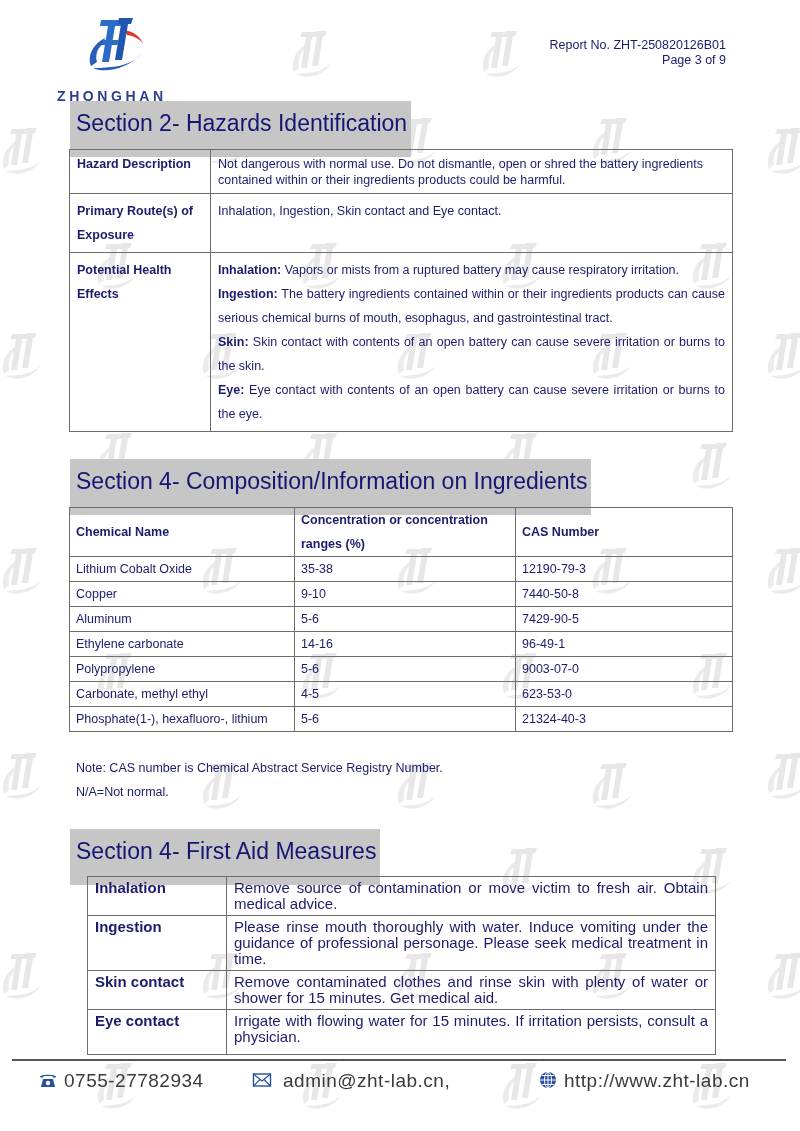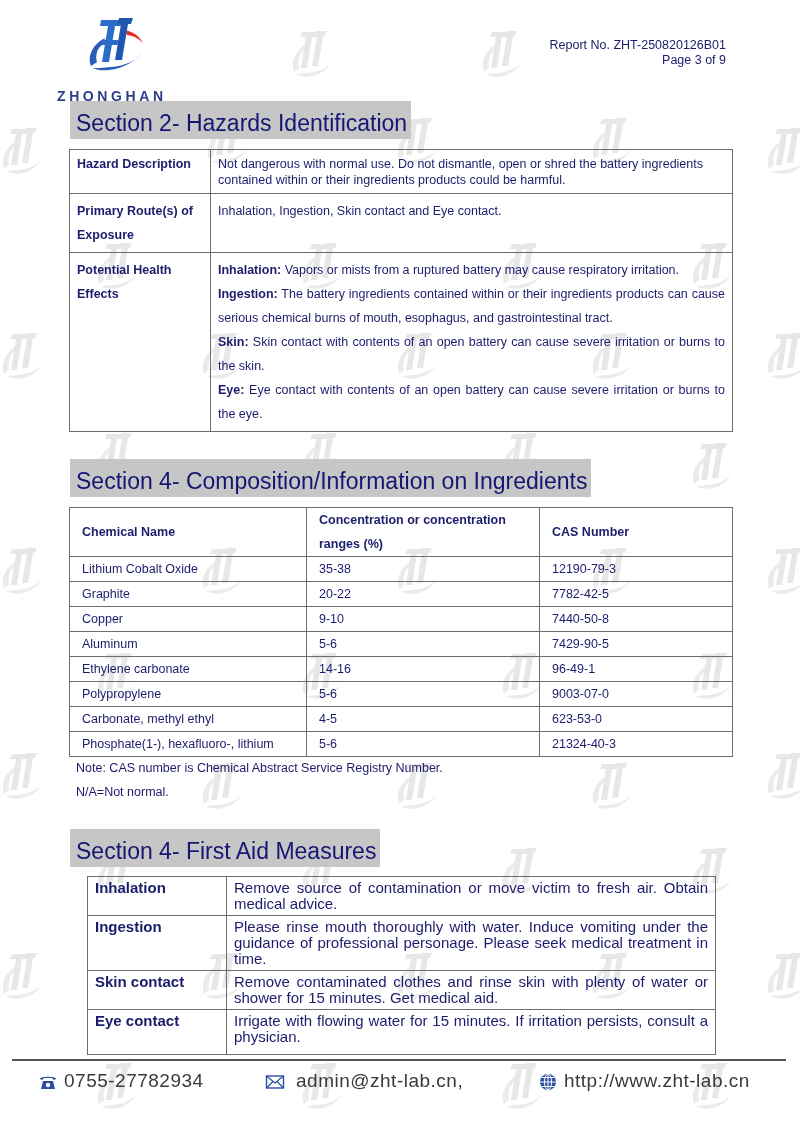--- a/index.html
+++ b/index.html
@@ -14,46 +14,46 @@
   
   .logo { position: absolute; left: 55px; top: 14px; width: 125px; height: 80px; }
   .logo-mark { position: absolute; left: 30px; top: 0; width: 62px; height: 58px; }
   .logo-text { position: absolute; left: 2px; top: 74px; font-size: 14px; font-weight: bold;
                letter-spacing: 3.6px; color: #2b3f8c; white-space: nowrap; }
   .report-info { position: absolute; right: 74px; top: 38px; text-align: right;
                  font-size: 12.5px; line-height: 15px; color: #1b1b6b; }
 
   
   .section-title { position: absolute; background: #c6c6c6; color: #151573;
-                   font-size: 23px; line-height: 28px; padding: 8px 4px 2px 6px; white-space: nowrap; }
+                   font-size: 23px; line-height: 28px; padding: 8px 4px 20px 6px; white-space: nowrap; }
 
   
   table { border-collapse: collapse; position: absolute; background: transparent; }
   td { border: 1px solid #6d6d6d; vertical-align: top; font-size: 12.5px; color: #1c1c6c; }
   .t2 td { padding: 5px 7px 5px 7px; line-height: 24px; }
   .t2 .lbl { font-weight: bold; width: 126px; }
   .t2 .desc-tight { line-height: 16px; padding-top: 6px; padding-bottom: 5px; }
   .t2 .just { text-align: justify; }
   .b { font-weight: bold; }
 
-  .t3 td { padding: 0 12px; height: 24px; line-height: 24px; vertical-align: middle; }
+  .t3 td { padding: 0 6px; height: 24px; line-height: 24px; vertical-align: middle; }
   .t3 .hdr td { font-weight: bold; height: 48px; }
   .t3 .hdr .c2 { line-height: 24px; }
 
   .note { position: absolute; left: 76px; font-size: 12.5px; color: #1c1c6c; }
 
   .t4 td { padding: 3px 7px 3px 7px; line-height: 16px; font-size: 15px; }
   .t4 .lbl { font-weight: bold; width: 124px; }
   .t4 .txt { text-align: justify; }
 
   
   .footer-line { position: absolute; left: 12px; right: 14px; top: 1059px; height: 2px; background: #555; }
   .footer { position: absolute; top: 1070px; left: 38px; right: 40px; height: 26px;
             font-size: 19px; color: #3a3a3a; }
-  .f-item { position: absolute; top: 0; display: flex; align-items: flex-end; gap: 6px; letter-spacing: 0.5px; }
+  .f-item { position: absolute; top: 0; display: flex; align-items: flex-start; gap: 6px; letter-spacing: 0.5px; }
   .f-icon { width: 20px; height: 20px; display: inline-block; }
 </style>
 </head>
 <body>
 
 <div class="wm-layer" id="wm-layer">
     <div class="wm" style="left: 290px; top: 28px;"><svg viewBox="0 0 44 50" width="44" height="50">
         <path d="M4 44 C0 34 6 22 16 16 L14 22 C9 26 8 34 9 40 Z" fill="#d8d8d8"></path>
         <path d="M6 46 C16 52 34 48 42 34 C38 40 28 44 18 45 Z" fill="#d8d8d8"></path>
         <path d="M12 4 L30 4 L28 9 L22 9 L17 40 L11 40 L16 9 L10 9 Z" fill="#d0d0d0"></path>
@@ -390,25 +390,20 @@
       <td>CAS Number</td>
     </tr>
     </tbody>
       <tbody id="comp-body">
         <tr>
           <td>Lithium Cobalt Oxide</td>
           <td>35-38</td>
           <td>12190-79-3</td>
         </tr>
         <tr>
-          <td>Graphite</td>
-          <td>20-22</td>
-          <td>7782-42-5</td>
-        </tr>
-        <tr>
           <td>Copper</td>
           <td>9-10</td>
           <td>7440-50-8</td>
         </tr>
         <tr>
           <td>Aluminum</td>
           <td>5-6</td>
           <td>7429-90-5</td>
         </tr>
         <tr>
@@ -463,21 +458,21 @@
   <div class="footer-line"></div>
   <div class="footer">
     <div class="f-item" style="left:0;">
       <svg class="f-icon" viewBox="0 0 20 20">
         <path d="M2 7 C2 4 18 4 18 7 L16 8 L14 6 L6 6 L4 8 Z" fill="#2a4ea0"></path>
         <path d="M5 9 L15 9 L17 17 L3 17 Z" fill="#2a4ea0"></path>
         <circle cx="10" cy="13" r="2.2" fill="#fff"></circle>
       </svg>
       <span>0755-27782934</span>
     </div>
-    <div class="f-item" style="left:227px;gap:11px;">
+    <div class="f-item" style="left:214px;gap:11px;">
       <svg class="f-icon" viewBox="0 0 20 20">
         <rect x="1.5" y="4" width="17" height="12" fill="none" stroke="#2a4ea0" stroke-width="1.4"></rect>
         <path d="M1.5 4 L10 11 L18.5 4 M1.5 16 L8 9.5 M18.5 16 L12 9.5" fill="none" stroke="#2a4ea0" stroke-width="1.2"></path>
       </svg>
       <span>admin@zht-lab.cn,</span>
     </div>
     <div class="f-item" style="left:500px;">
       <svg class="f-icon" viewBox="0 0 20 20">
         <circle cx="10" cy="10" r="8" fill="#2a4ea0"></circle>
         <path d="M2 10 H18 M10 2 V18 M4 5.5 H16 M4 14.5 H16" stroke="#fff" stroke-width="1"></path>

